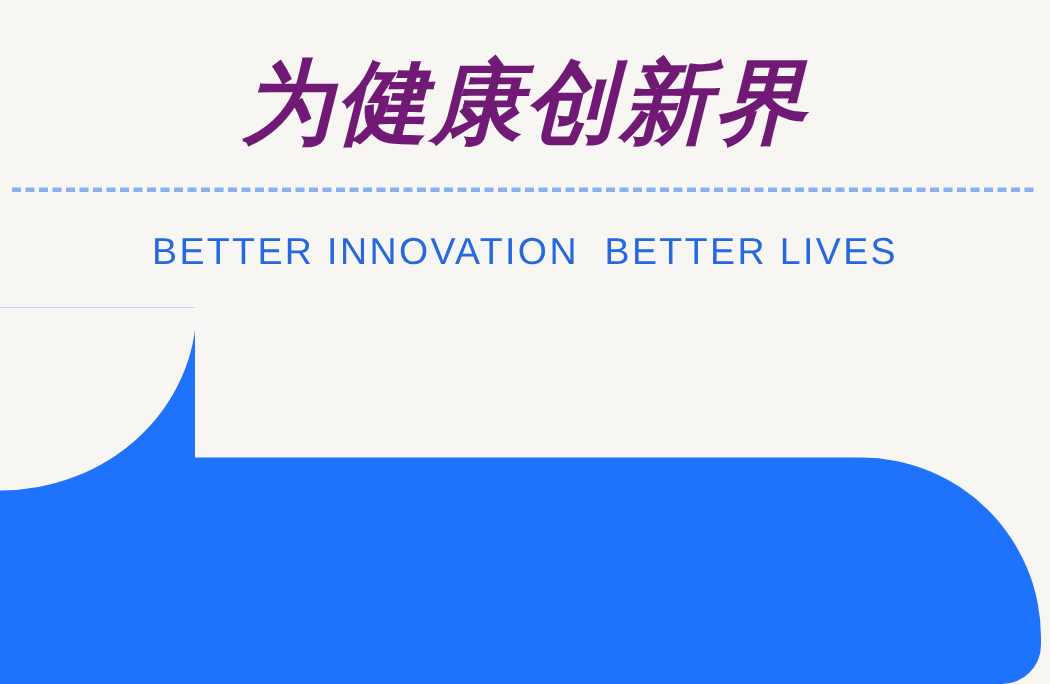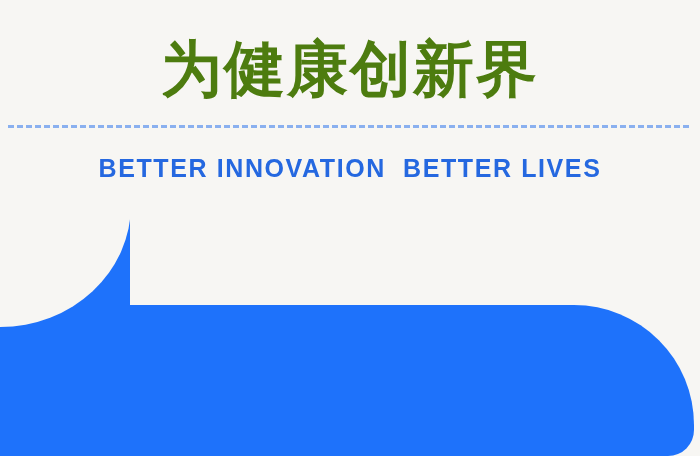--- a/index.html
+++ b/index.html
@@ -25,23 +25,24 @@
   .headline {
     position: absolute;
     left: 0;
     top: 32px;
     width: 700px;
     text-align: center;
     font-size: 61px;
     line-height: 74px;
     font-weight: 700;
     letter-spacing: 2px;
-    color: #4d7c0f;
+    color: #701a75;
     white-space: nowrap;
     font-family: "DejaVu Sans", "Liberation Sans", sans-serif;
+    font-style: italic;
   }
 
   
   .divider {
     position: absolute;
     left: 8px;
     top: 125px;
     width: 681px;
     height: 0;
     border-top: 3px dashed #8ab0ef;
@@ -49,21 +50,21 @@
 
   
   .subtitle {
     position: absolute;
     left: 0;
     top: 152px;
     width: 700px;
     text-align: center;
     font-size: 25px;
     line-height: 32px;
-    font-weight: 700;
+    font-weight: 400;
     letter-spacing: 1.6px;
     color: #2568e0;
     white-space: pre;
   }
 
   
   .artwork {
     position: absolute;
     left: 0;
     top: 195px;

